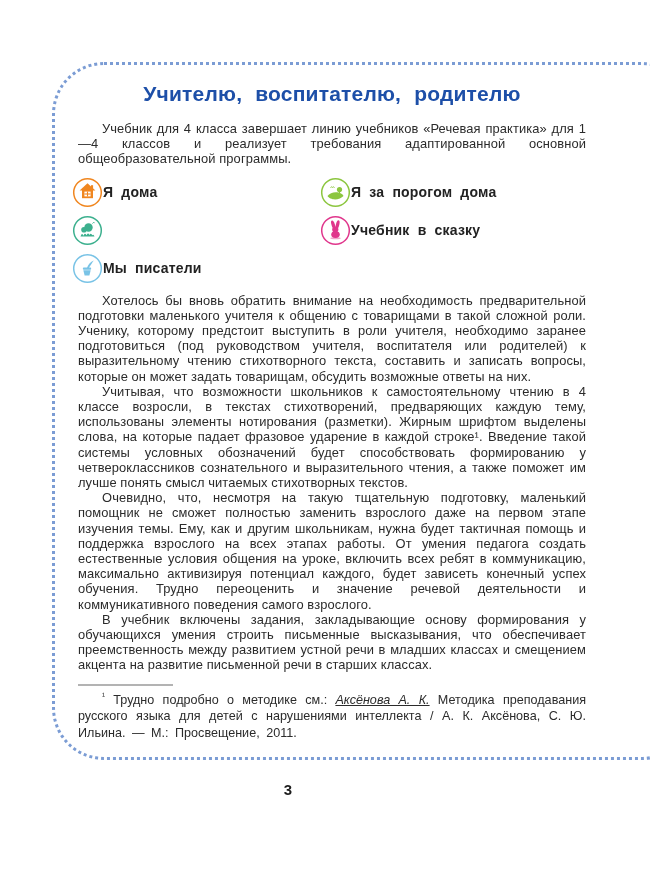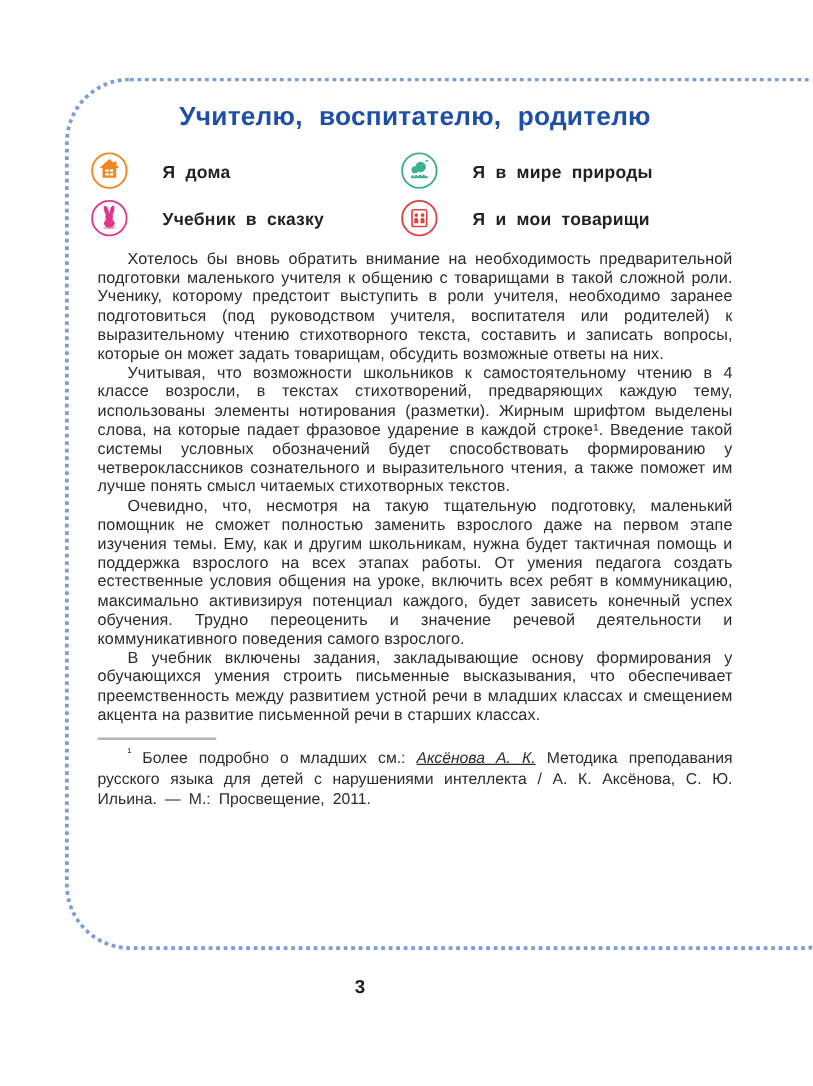--- a/index.html
+++ b/index.html
@@ -55,21 +55,21 @@
   .topics {
     display: grid;
     grid-template-columns: 248px 1fr;
     row-gap: 7px;
     margin: 10px 0 9px -6px;
   }
 
   .topic {
     display: flex;
     align-items: center;
-    gap: 27px;
+    gap: 0;
   }
 
   .topic-icon {
     width: 31px;
     height: 31px;
     flex: 0 0 31px;
     display: inline-block;
   }
   .topic-icon svg { display: block; width: 31px; height: 31px; }
 
@@ -117,93 +117,103 @@
 
 <div class="page">
 
   <div class="dotted-frame"></div>
 
   <div class="content">
 
     <h1 class="title">Учителю, воспитателю, родителю</h1>
 
     <div class="body-text">
+      <p>Учебник для 4 класса завершает линию учебников «Речевая практика» для 1—4 классов и реализует требования адаптированной основной общеобразовательной программы.</p>
     </div>
 
     <div class="topics">
 
       <div class="topic">
         <span class="topic-icon" style="color: rgb(240, 134, 31);">
           <svg viewBox="0 0 31 31">
             <circle cx="15.5" cy="15.5" r="13.8" fill="none" stroke="currentColor" stroke-width="1.5"></circle>
             <rect x="19" y="8.2" width="2.1" height="4.5" fill="currentColor"></rect>
             <polygon points="15.5,6.2 23.4,13.4 7.6,13.4" fill="currentColor"></polygon>
             <rect x="10" y="12.6" width="11" height="8.6" fill="currentColor"></rect>
             <rect x="12.4" y="14.6" width="6.2" height="4.8" fill="#ffffff"></rect>
             <line x1="15.5" y1="14.6" x2="15.5" y2="19.4" stroke="currentColor" stroke-width="1.1"></line>
             <line x1="12.4" y1="17" x2="18.6" y2="17" stroke="currentColor" stroke-width="1.1"></line>
           </svg>
         </span>
         <span class="topic-label">Я дома</span>
       </div>
 
+      <div class="topic">
+        <span class="topic-icon" style="color: rgb(140, 198, 63);">
+          <svg viewBox="0 0 31 31">
+            <circle cx="15.5" cy="15.5" r="13.8" fill="none" stroke="currentColor" stroke-width="1.5"></circle>
+            <path d="M7.5 19c2-3 7-4.5 11-3.5 3 .8 4.5 2.2 5 3.5-1.5 2-5.5 3.4-8.5 3.4S8.5 21 7.5 19z" fill="currentColor"></path>
+            <circle cx="19.5" cy="12.5" r="2.6" fill="currentColor"></circle>
+            <line x1="19.5" y1="14" x2="19.5" y2="17" stroke="currentColor" stroke-width="1.2"></line>
+            <path d="M10.5 10.5q1-1.2 2-.1 1-1.1 2 .1" fill="none" stroke="currentColor" stroke-width="1"></path>
+          </svg>
+        </span>
+        <span class="topic-label">Я за порогом дома</span>
+      </div>
 
       <div class="topic">
         <span class="topic-icon" style="color: rgb(60, 176, 142);">
           <svg viewBox="0 0 31 31">
             <circle cx="15.5" cy="15.5" r="13.8" fill="none" stroke="currentColor" stroke-width="1.5"></circle>
             <circle cx="16.5" cy="12.5" r="4.2" fill="currentColor"></circle>
             <circle cx="12" cy="14.8" r="2.8" fill="currentColor"></circle>
             <path d="M8.5 21.5q1.5-4.5 3-.7 1.2-3.6 3-.5 1.3-3.3 3-.4 1.2-2.6 3 .3 1-1.5 2 1.3H8.5z" fill="currentColor"></path>
             <path d="M20.5 8.5q.8-1.5 2-.8" fill="none" stroke="currentColor" stroke-width="1"></path>
           </svg>
         </span>
-        <span class="topic-label">Я в мире природы</span>
       </div>
 
       <div class="topic">
         <span class="topic-icon" style="color: rgb(224, 54, 140);">
           <svg viewBox="0 0 31 31">
             <circle cx="15.5" cy="15.5" r="13.8" fill="none" stroke="currentColor" stroke-width="1.5"></circle>
             <ellipse cx="13.2" cy="9.8" rx="1.7" ry="4.4" fill="currentColor" transform="rotate(-18 13.2 9.8)"></ellipse>
             <ellipse cx="17.6" cy="9.6" rx="1.7" ry="4.4" fill="currentColor" transform="rotate(14 17.6 9.6)"></ellipse>
             <circle cx="15.3" cy="14.6" r="3.1" fill="currentColor"></circle>
             <ellipse cx="15.5" cy="19.6" rx="4.3" ry="3.4" fill="currentColor"></ellipse>
             <ellipse cx="15.5" cy="23.2" rx="5.2" ry="1" fill="currentColor" opacity="0.45"></ellipse>
           </svg>
         </span>
         <span class="topic-label">Учебник в сказку</span>
       </div>
 
-
-      <div class="topic">
-        <span class="topic-icon" style="color: rgb(224, 64, 64);">
-          <svg viewBox="0 0 31 31">
-            <circle cx="15.5" cy="15.5" r="13.8" fill="none" stroke="currentColor" stroke-width="1.5"></circle>
-            <rect x="9.6" y="8.8" width="11.8" height="13.4" rx="1.4" fill="none" stroke="currentColor" stroke-width="1.3"></rect>
-            <circle cx="13" cy="13" r="1.5" fill="currentColor"></circle>
-            <path d="M11.4 19.6v-2.8q0-1.6 1.6-1.6t1.6 1.6v2.8z" fill="currentColor"></path>
-            <circle cx="18" cy="13" r="1.5" fill="currentColor"></circle>
-            <path d="M16.4 19.6v-2.8q0-1.6 1.6-1.6t1.6 1.6v2.8z" fill="currentColor"></path>
-          </svg>
-        </span>
-        <span class="topic-label">Я и мои товарищи</span>
-      </div>
+      <div class="topic">
+        <span class="topic-icon" style="color: rgb(121, 195, 230);">
+          <svg viewBox="0 0 31 31">
+            <circle cx="15.5" cy="15.5" r="13.8" fill="none" stroke="currentColor" stroke-width="1.5"></circle>
+            <rect x="10.8" y="14.6" width="8.4" height="2.2" rx="1.1" fill="currentColor"></rect>
+            <path d="M11.3 17.2h7.4l-1.3 5.2h-4.8z" fill="currentColor"></path>
+            <path d="M21.8 7.4c-3.4 1.2-5.8 4.2-7 8l1.5.5c1.9-3.4 3.8-6.1 5.5-8.5z" fill="currentColor"></path>
+          </svg>
+        </span>
+        <span class="topic-label">Мы писатели</span>
+      </div>
+
 
     </div>
 
     <div class="body-text">
       <p>Хотелось бы вновь обратить внимание на необходимость предварительной подготовки маленького учителя к общению с товарищами в такой сложной роли. Ученику, которому предстоит выступить в роли учителя, необходимо заранее подготовиться (под руководством учителя, воспитателя или родителей) к выразительному чтению стихотворного текста, составить и записать вопросы, которые он может задать товарищам, обсудить возможные ответы на них.</p>
       <p>Учитывая, что возможности школьников к самостоятельному чтению в 4 классе возросли, в текстах стихотворений, предваряющих каждую тему, использованы элементы нотирования (разметки). Жирным шрифтом выделены слова, на которые падает фразовое ударение в каждой строке¹. Введение такой системы условных обозначений будет способствовать формированию у четвероклассников сознательного и выразительного чтения, а также поможет им лучше понять смысл читаемых стихотворных текстов.</p>
       <p>Очевидно, что, несмотря на такую тщательную подготовку, маленький помощник не сможет полностью заменить взрослого даже на первом этапе изучения темы. Ему, как и другим школьникам, нужна будет тактичная помощь и поддержка взрослого на всех этапах работы. От умения педагога создать естественные условия общения на уроке, включить всех ребят в коммуникацию, максимально активизируя потенциал каждого, будет зависеть конечный успех обучения. Трудно переоценить и значение речевой деятельности и коммуникативного поведения самого взрослого.</p>
       <p>В учебник включены задания, закладывающие основу формирования у обучающихся умения строить письменные высказывания, что обеспечивает преемственность между развитием устной речи в младших классах и смещением акцента на развитие письменной речи в старших классах.</p>
     </div>
 
     <div class="footnote">
       <div class="footnote-divider"></div>
-      <p><sup>¹</sup><span> Более подробно о младших см.: </span><span class="cite">Аксёнова А. К.</span><span> Методика преподавания русского языка для детей с нарушениями интеллекта / А. К. Аксёнова, С. Ю. Ильина. — М.: Просвещение, 2011.</span></p>
+      <p><sup>¹</sup><span> Трудно подробно о методике см.: </span><span class="cite">Аксёнова А. К.</span><span> Методика преподавания русского языка для детей с нарушениями интеллекта / А. К. Аксёнова, С. Ю. Ильина. — М.: Просвещение, 2011.</span></p>
     </div>
 
   </div>
 
   <div class="page-number">3</div>
 
 </div>
 
 </body></html>

